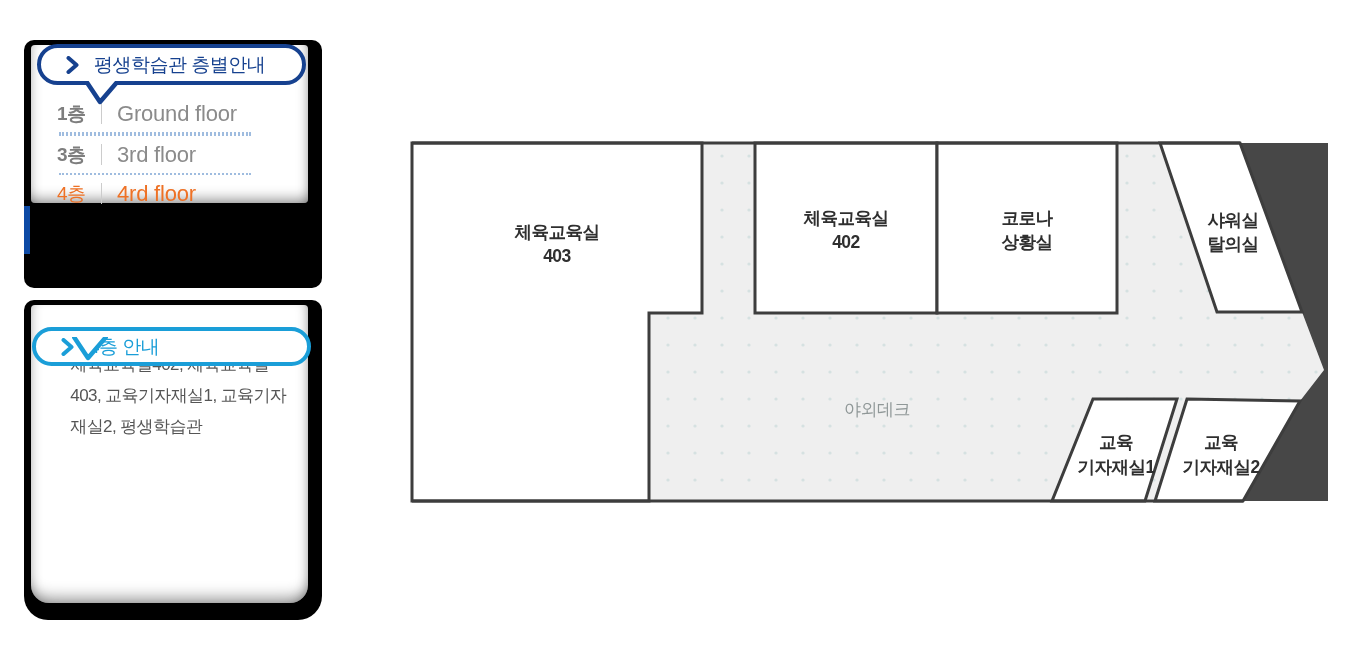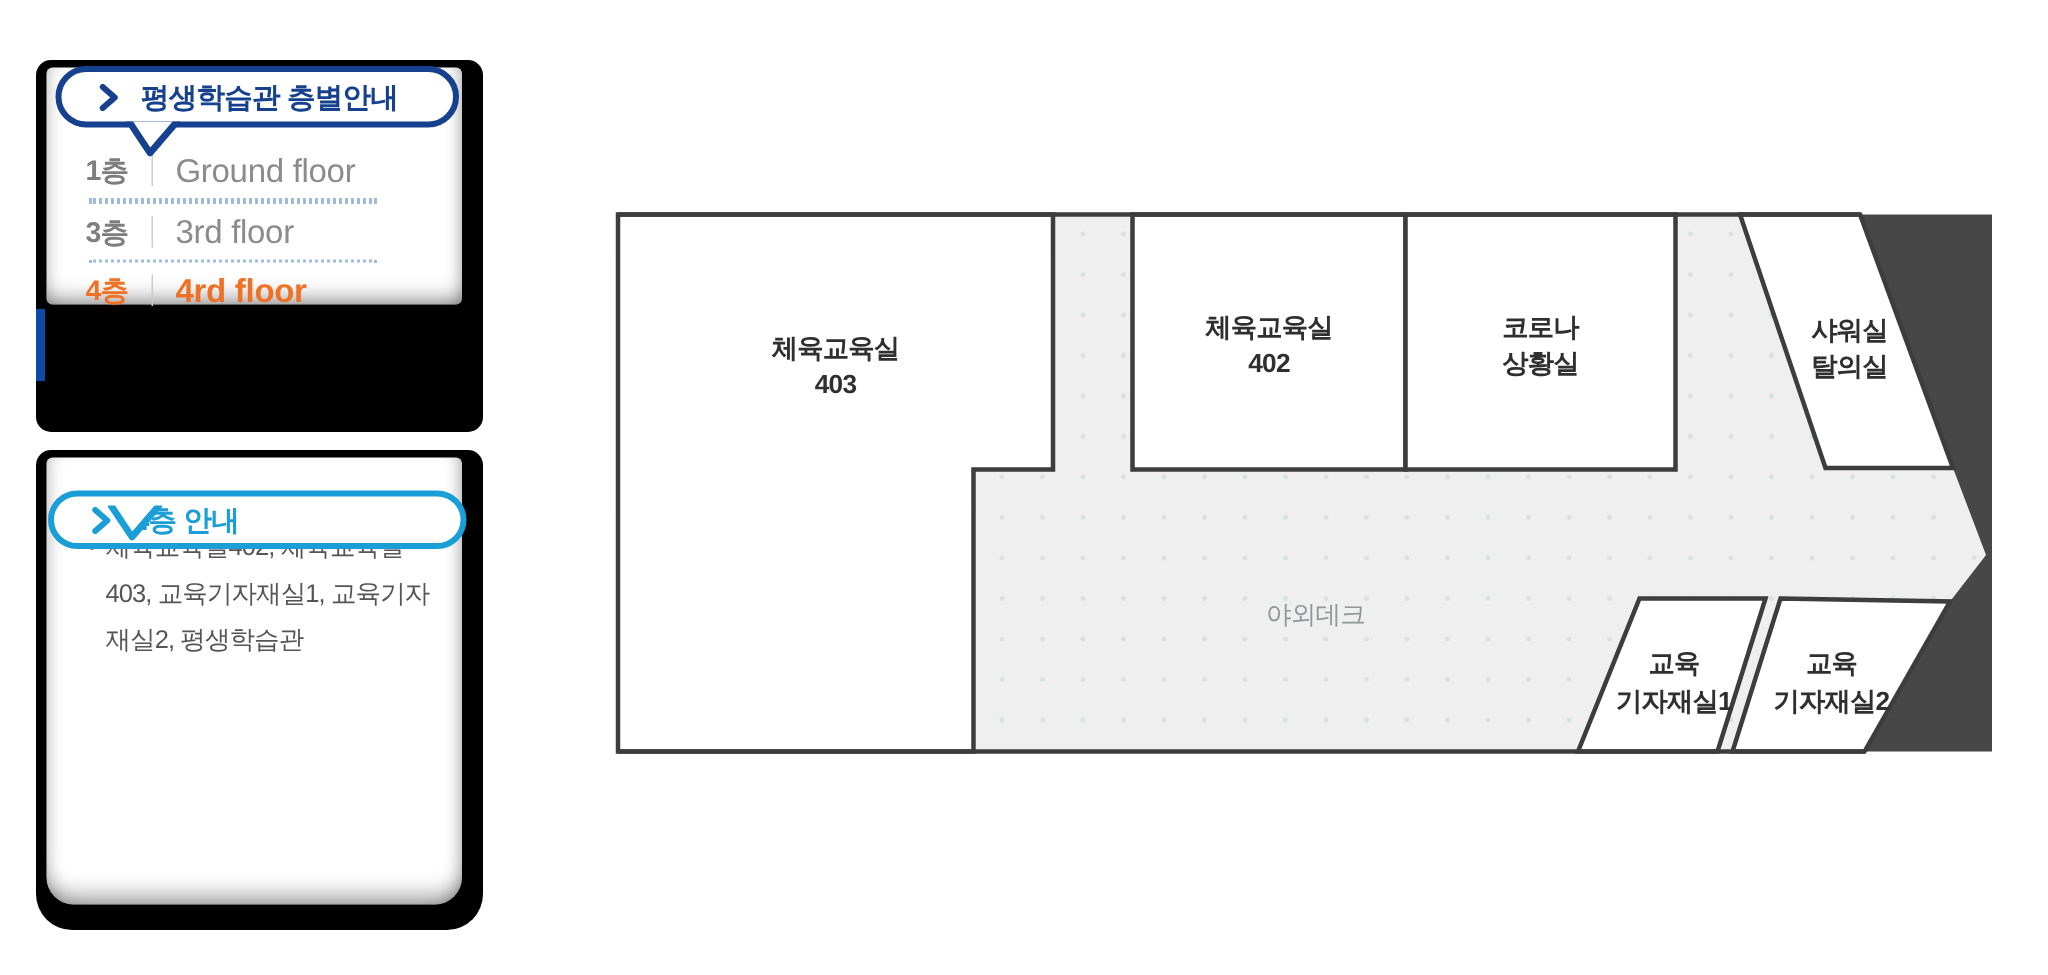--- a/index.html
+++ b/index.html
@@ -26,33 +26,33 @@
                 inset 9px 0 12px -9px rgba(0,0,0,.25);
   }
   
   .pill{
     position:absolute; display:flex; align-items:center; background:#ffffff;
     border-radius:26px; z-index:3; padding-left:25px;
   }
   #pill1{ left:13px; top:4px;  width:269px; height:41px; border:4px solid #16418f; }
   #pill2{ left:8px;  top:2px;  width:279px; height:39px; border:4px solid #1a9ed8;margin-top:25px; }
   .pill .chev{ display:block; margin-right:15px; flex:0 0 auto; }
-  .pill-title{ font-size:19px; font-weight:bold; letter-spacing:-0.5px; white-space:nowrap; }
+  .pill-title{ font-size:19px; font-weight:normal; letter-spacing:-0.5px; white-space:nowrap; }
   #pill1 .pill-title{ color:#16418f; }
   #pill2 .pill-title{ color:#1a9ed8; }
   .tail{ position:absolute; z-index:4; }
   #tail1{ left:60px; top:41px; }
   #tail2{ left:48px; top:37px; }
   
   .floor-list{ position:relative; margin:50px 0 0 26px; width:198px; z-index:3; }
   .floor-row{ display:flex; align-items:center; height:37px; cursor:pointer; }
   .floor-num{ width:40px; font-size:19px; font-weight:bold; color:#7e7e7e; letter-spacing:-0.5px; }
   .floor-sep{ width:1px; height:21px; background:#cccccc; margin:0 15px 0 4px; }
   .floor-name{ font-size:22px; color:#8b8b8b; letter-spacing:-0.2px; }
-  .floor-row.active .floor-num, .floor-row.active .floor-name{ color:#ee7125; font-weight:bold; }
+  .floor-row.active .floor-num, .floor-row.active .floor-name{ color:#ee7125; font-weight:normal; }
   .row-divider{ height:0; border-bottom:2px dotted #9fbcdf; width:192px; margin-left:2px; }
   .active-bar{ position:absolute; left:24px; top:206px; width:6px; height:48px; background:#0d4aa5; z-index:5; }
   
   .info-text{
     display:flex; margin:44px 16px 0 28px; font-size:17px; color:#555555;
     line-height:31px; letter-spacing:-0.6px;
   }
   .info-text .dot{ margin-right:7px; color:#777777; font-size:14px; line-height:31px; }
   
   #plan{ position:absolute; left:410px; top:141px; z-index:1; }

